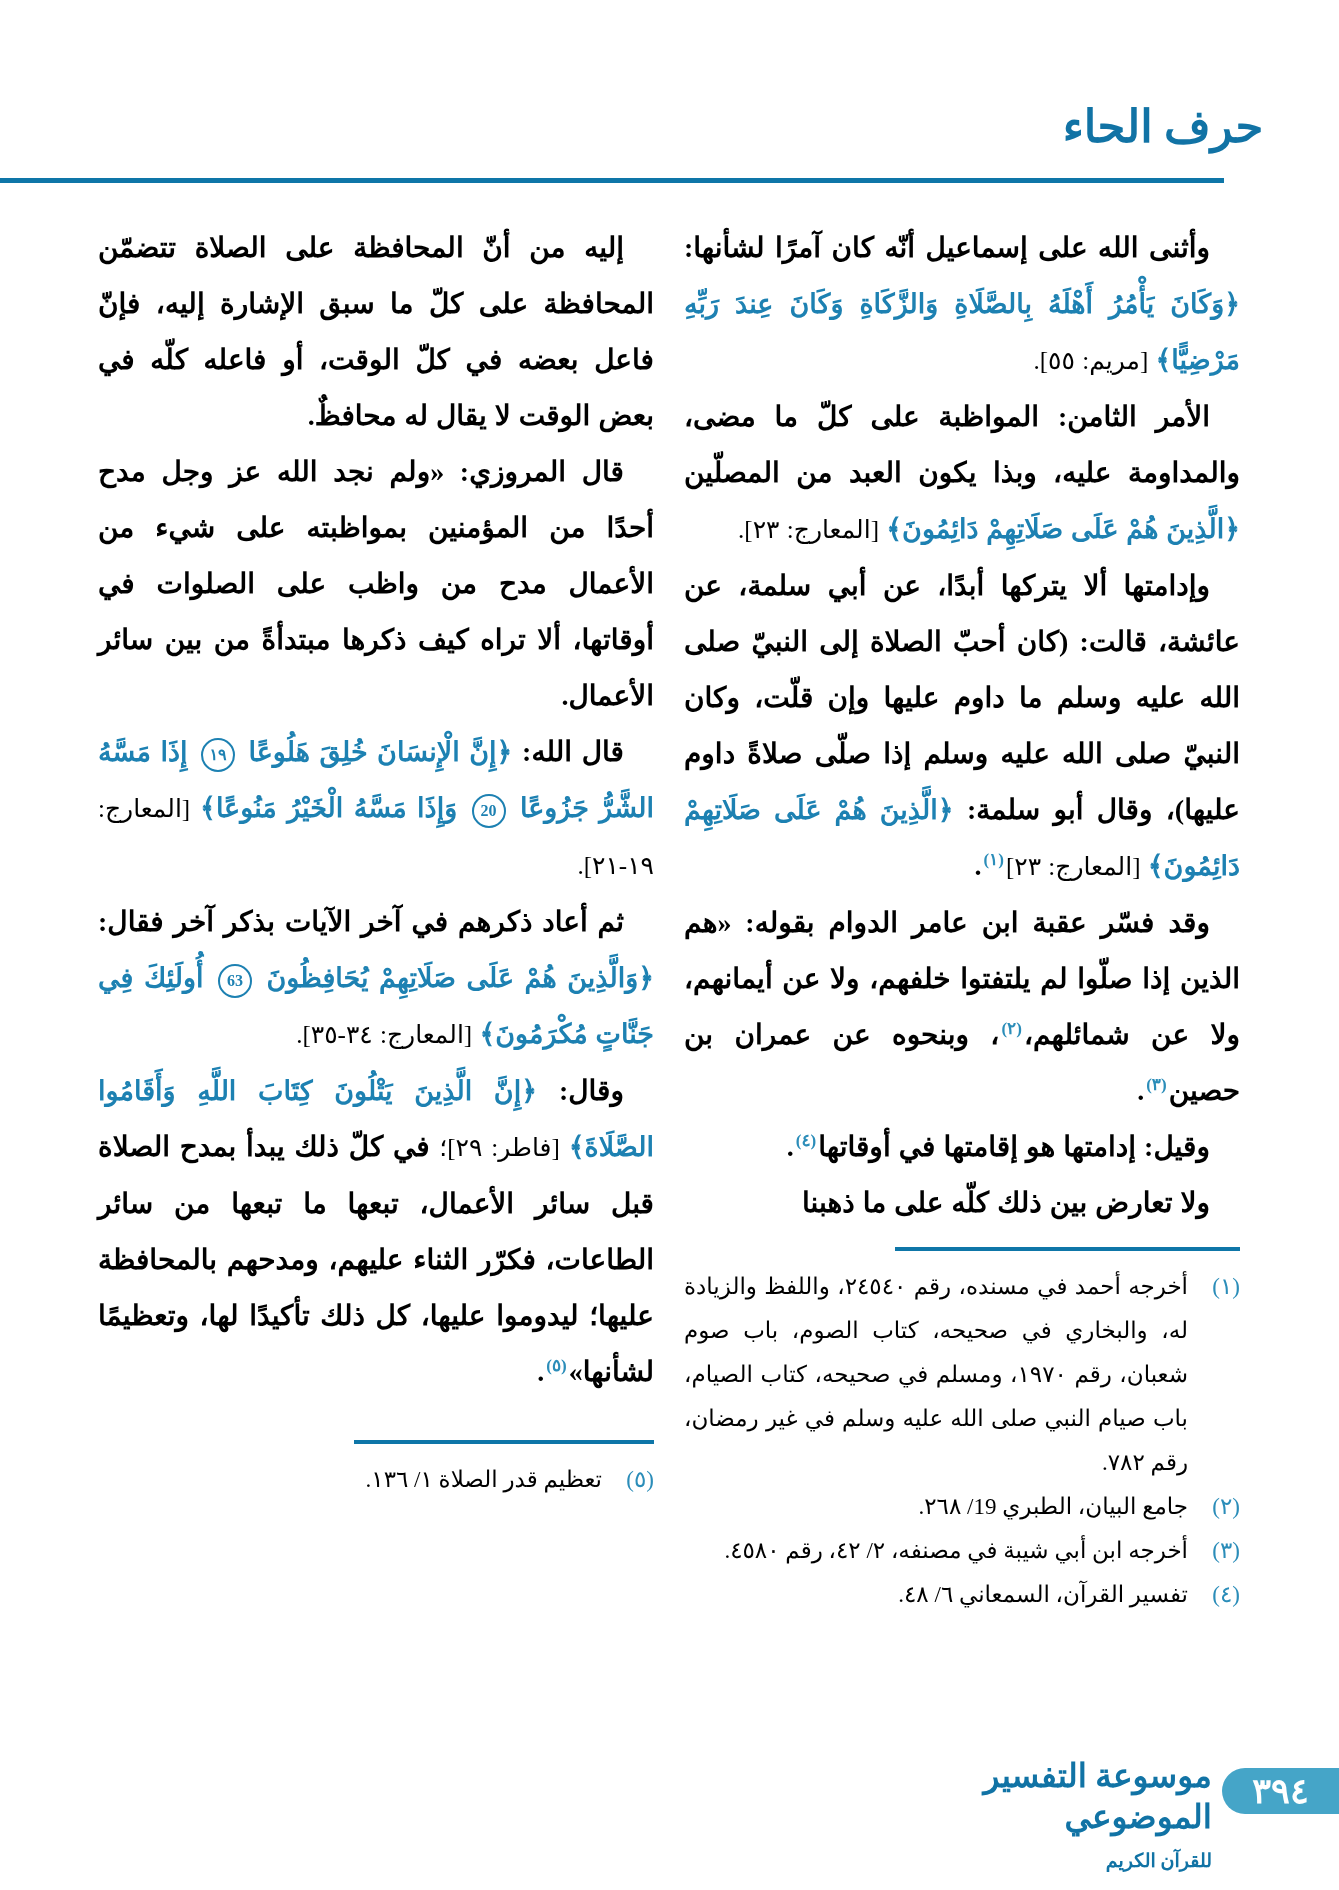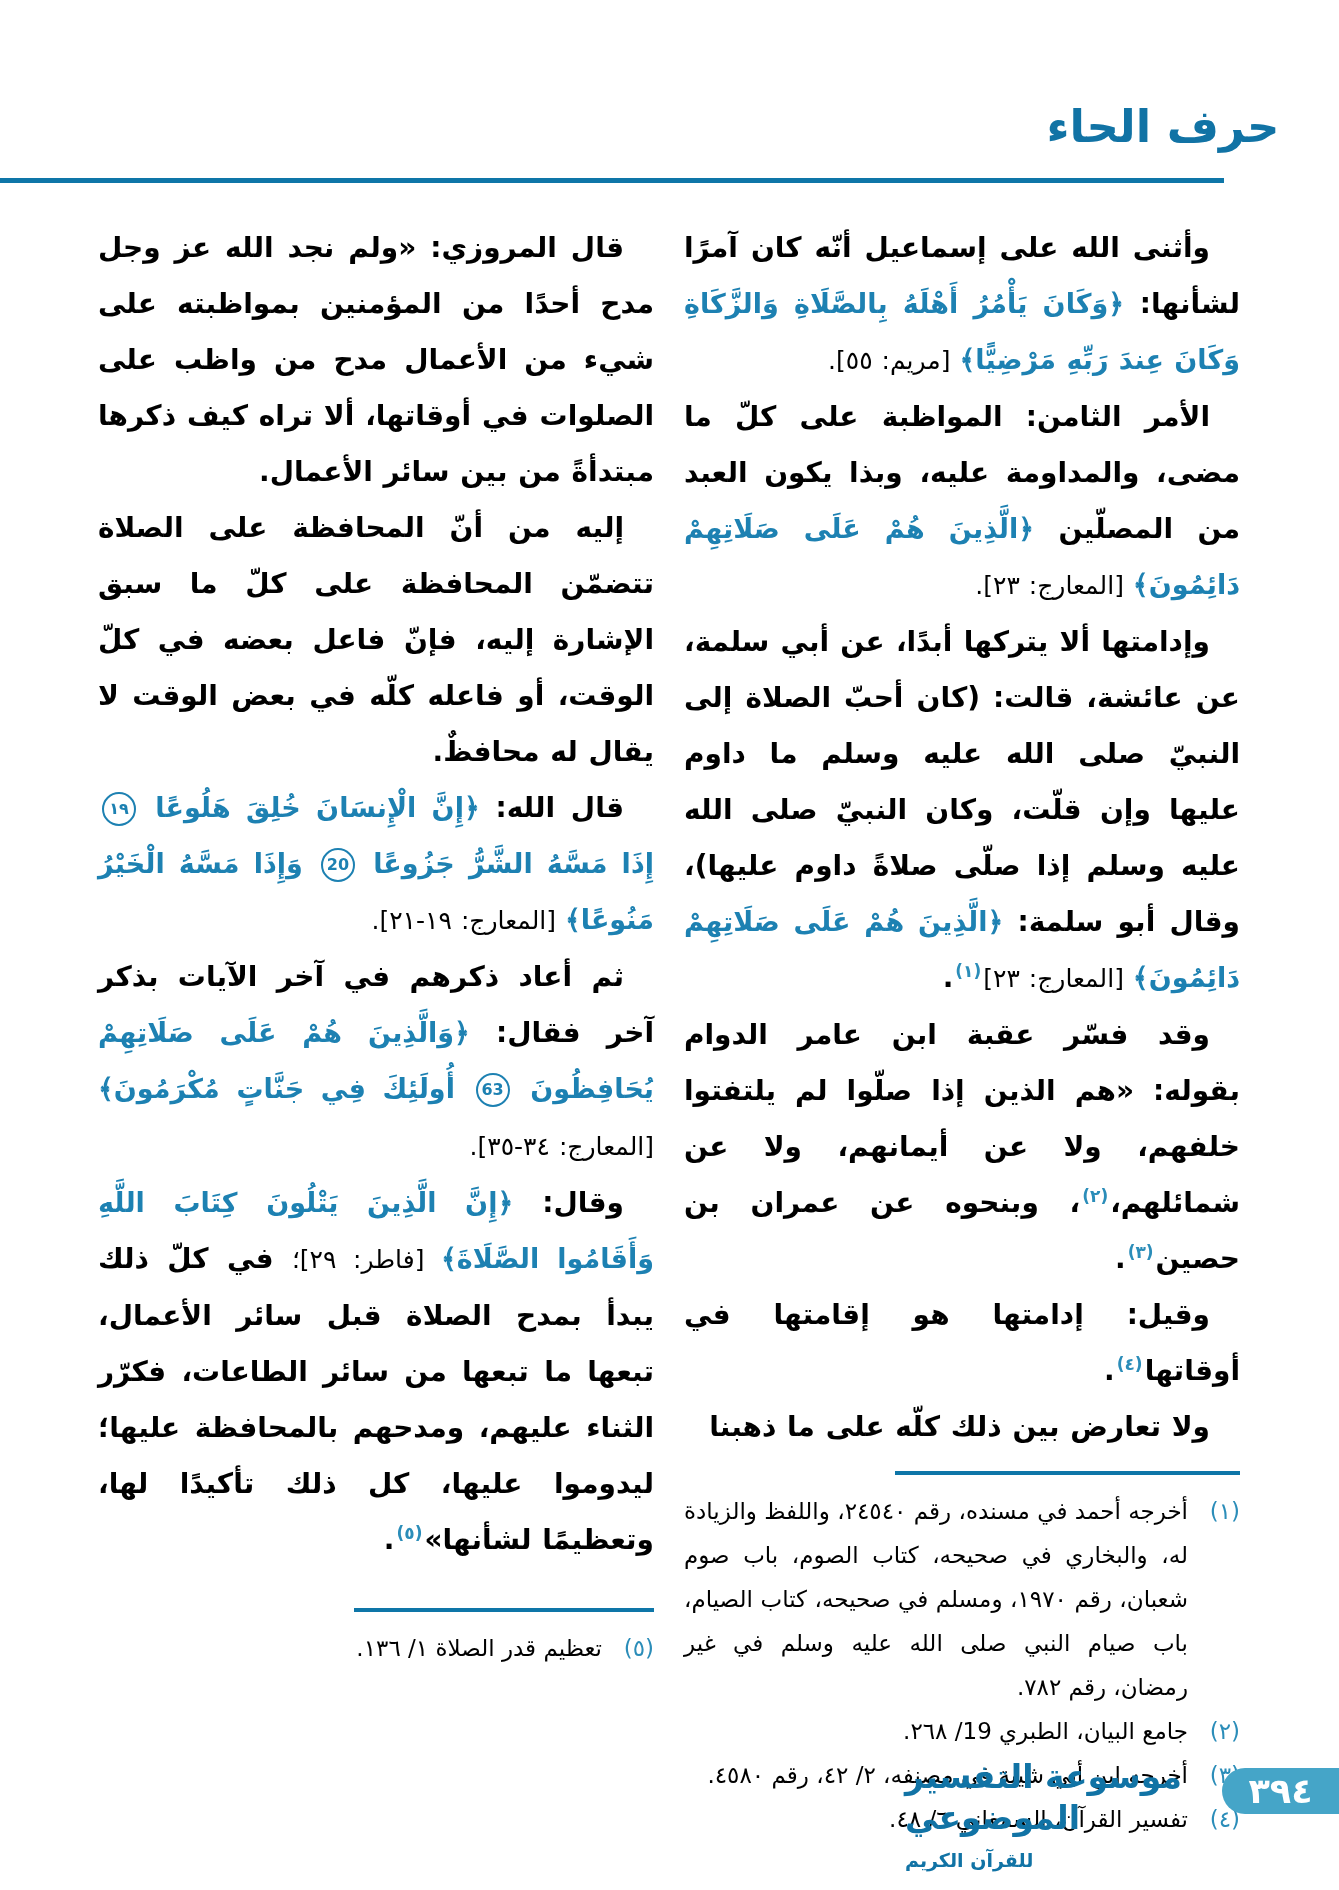--- a/index.html
+++ b/index.html
@@ -14,20 +14,21 @@
   *{margin:0;padding:0;box-sizing:border-box;}
   html,body{background:#fff;}
   body{font-family:"DejaVu Sans",sans-serif;}
   #page{
     position:relative;
     width:1339px;height:1890px;
     background:#ffffff;
     direction:rtl;
     overflow:hidden;
     color:var(--body-text);
+    font-family:Liberation Serif, serif;
   }
   
   .header-title{
     position:absolute;top:100px;right:16px;width:320px;
     text-align:center;
     color:var(--header-blue);
     font-size:45px;font-weight:700;
     letter-spacing:-1px;
     line-height:1.2;
   }
@@ -87,22 +88,22 @@
   }
   .fn-num{
     color:var(--marker-blue);
     white-space:nowrap;
     min-width:42px;
     font-weight:400;
   }
   .fn-text{flex:1;}
   
   .footer-logo{
-    position:absolute;top:1756px;left:905px;width:280px;
-    text-align:left;
+    position:absolute;top:1756px;left:932px;width:280px;
+    text-align:right;
     color:var(--header-blue);
     line-height:1.25;
   }
   .footer-logo .logo-main{font-size:33px;font-weight:700;letter-spacing:-1px;}
   .footer-logo .logo-sub{font-size:19px;font-weight:700;margin-top:10px;}
   .page-badge{
     position:absolute;top:1768px;right:0;
     width:117px;height:46px;
     background:var(--badge-bg);
     border-radius:31px 0 0 31px;
@@ -151,22 +152,22 @@
             <div class="fn">
               <span class="fn-num">(٤)</span>
               <span class="fn-text">تفسير القرآن، السمعاني ٦/ ٤٨.</span>
             </div>
           </div>
       </div>
     </div>
 
     <div class="col">
       <div>
+          <p class="para"><span class="seg-text">إليه من أنّ المحافظة على الصلاة تتضمّن المحافظة على كلّ ما سبق الإشارة إليه، فإنّ فاعل بعضه في كلّ الوقت، أو فاعله كلّه في بعض الوقت لا يقال له محافظٌ.</span></p>
           <p class="para"><span class="seg-text">قال المروزي: «ولم نجد الله عز وجل مدح أحدًا من المؤمنين بمواظبته على شيء من الأعمال مدح من واظب على الصلوات في أوقاتها، ألا تراه كيف ذكرها مبتدأةً من بين سائر الأعمال.</span></p>
-          <p class="para"><span class="seg-text">إليه من أنّ المحافظة على الصلاة تتضمّن المحافظة على كلّ ما سبق الإشارة إليه، فإنّ فاعل بعضه في كلّ الوقت، أو فاعله كلّه في بعض الوقت لا يقال له محافظٌ.</span></p>
           <p class="para"><span class="seg-text">قال الله: </span><span class="seg-quran">﴿إِنَّ الْإِنسَانَ خُلِقَ هَلُوعًا </span><span class="ayah-badge">١٩</span><span class="seg-quran"> إِذَا مَسَّهُ الشَّرُّ جَزُوعًا </span><span class="ayah-badge">20</span><span class="seg-quran"> وَإِذَا مَسَّهُ الْخَيْرُ مَنُوعًا﴾</span><span class="seg-ref"> [المعارج: ١٩-٢١].</span></p>
           <p class="para"><span class="seg-text">ثم أعاد ذكرهم في آخر الآيات بذكر آخر فقال: </span><span class="seg-quran">﴿وَالَّذِينَ هُمْ عَلَى صَلَاتِهِمْ يُحَافِظُونَ </span><span class="ayah-badge">63</span><span class="seg-quran"> أُولَئِكَ فِي جَنَّاتٍ مُكْرَمُونَ﴾</span><span class="seg-ref"> [المعارج: ٣٤-٣٥].</span></p>
           <p class="para"><span class="seg-text">وقال: </span><span class="seg-quran">﴿إِنَّ الَّذِينَ يَتْلُونَ كِتَابَ اللَّهِ وَأَقَامُوا الصَّلَاةَ﴾</span><span class="seg-ref"> [فاطر: ٢٩]؛</span><span class="seg-text"> في كلّ ذلك يبدأ بمدح الصلاة قبل سائر الأعمال، تبعها ما تبعها من سائر الطاعات، فكرّر الثناء عليهم، ومدحهم بالمحافظة عليها؛ ليدوموا عليها، كل ذلك تأكيدًا لها، وتعظيمًا لشأنها»</span><span class="seg-fnref">(٥)</span><span class="seg-text">.</span></p>
         </div>
       <div class="footnotes" style="margin-top:40px;">
         <div class="fn-rule" style="width:54%;"></div>
         <div>
             <div class="fn">
               <span class="fn-num">(٥)</span>
               <span class="fn-text">تعظيم قدر الصلاة ١/ ١٣٦.</span>

